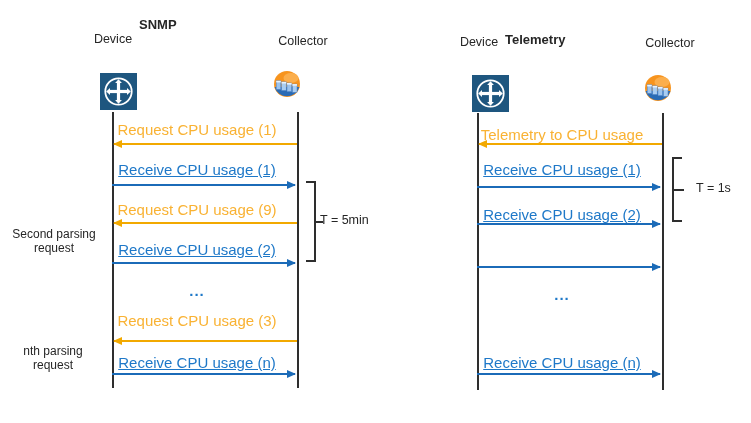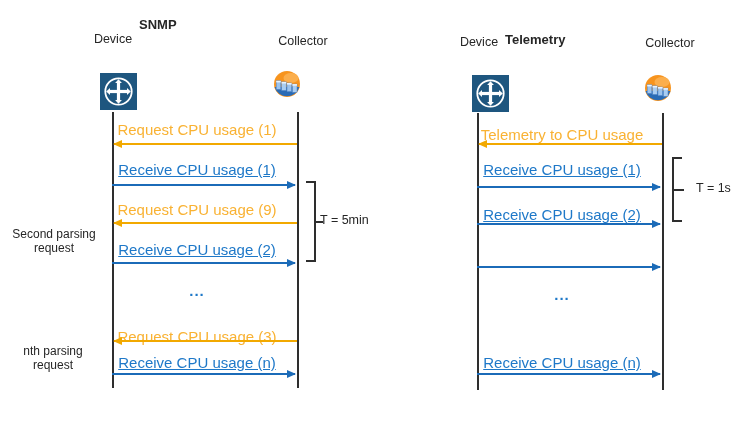--- a/index.html
+++ b/index.html
@@ -93,21 +93,21 @@
       <i class="head"></i>
     </div>
 
   <div class="abs msg resp" style="left:112px;top:241px">Receive CPU usage (2)</div>
   <div class="abs arrow resp" style="left:112px;top:262px;width:183px">
       <i class="head"></i>
     </div>
 
   <div class="abs msg dots" style="left:112px;top:282px">...</div>
 
-  <div class="abs msg req" style="left:112px;top:328px">Request CPU usage (3)</div>
+  <div class="abs msg req" style="left:112px;top:312px">Request CPU usage (3)</div>
   <div class="abs arrow req" style="left:114px;top:340px;width:183px">
       <i class="head"></i>
     </div>
 
   <div class="abs msg resp" style="left:112px;top:354px">Receive CPU usage (n)</div>
   <div class="abs arrow resp" style="left:112px;top:373px;width:183px">
       <i class="head"></i>
     </div>
 
   <div class="abs bracket-l" style="left:306px;top:181px;height:77px">

